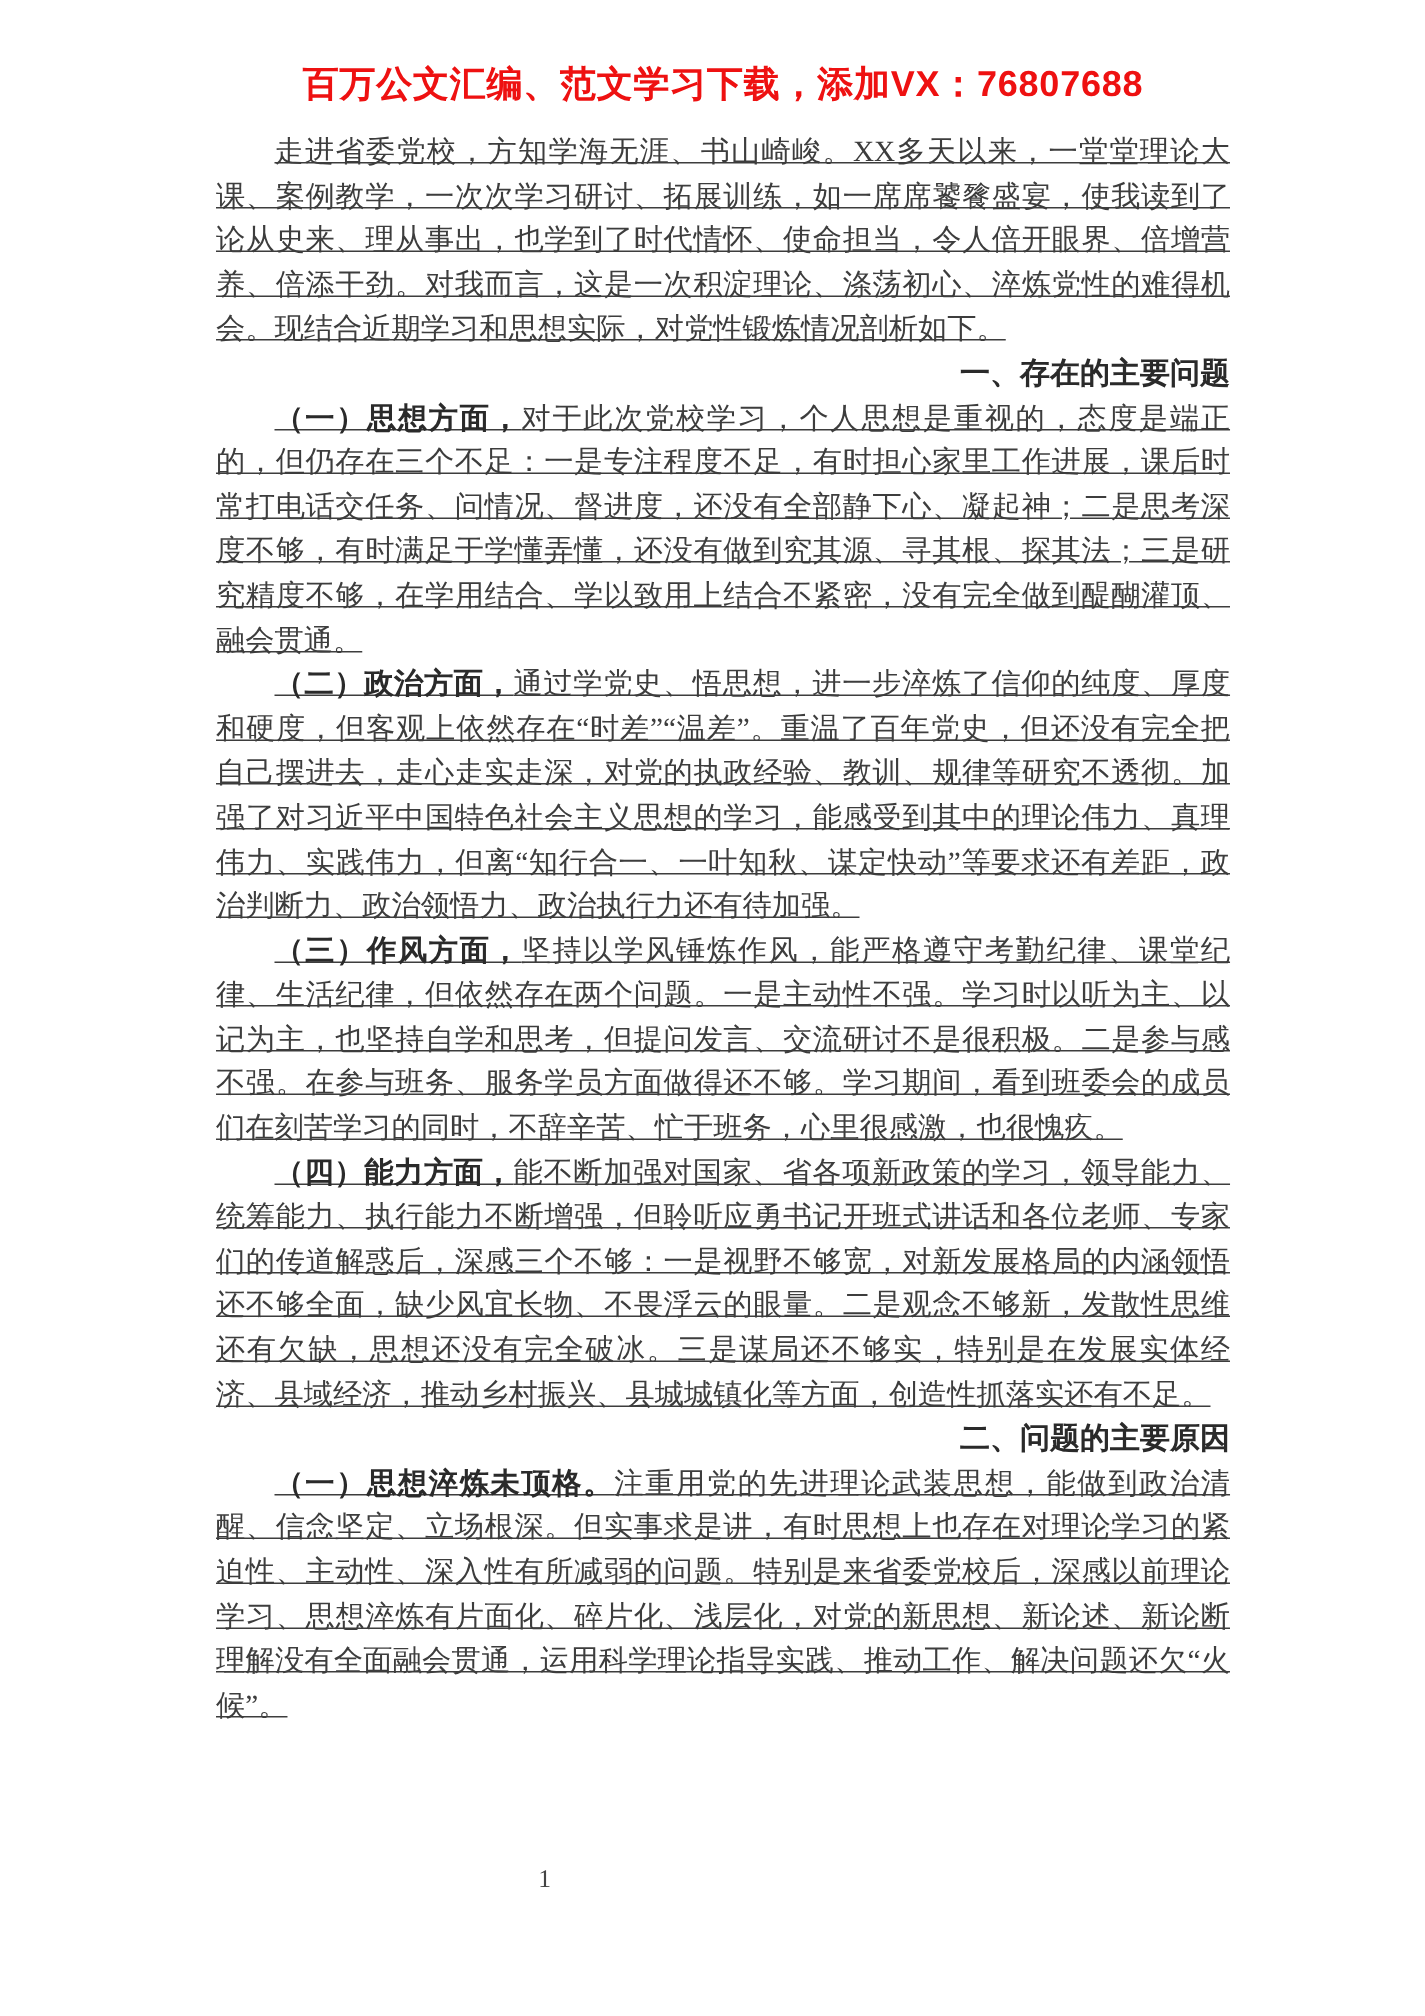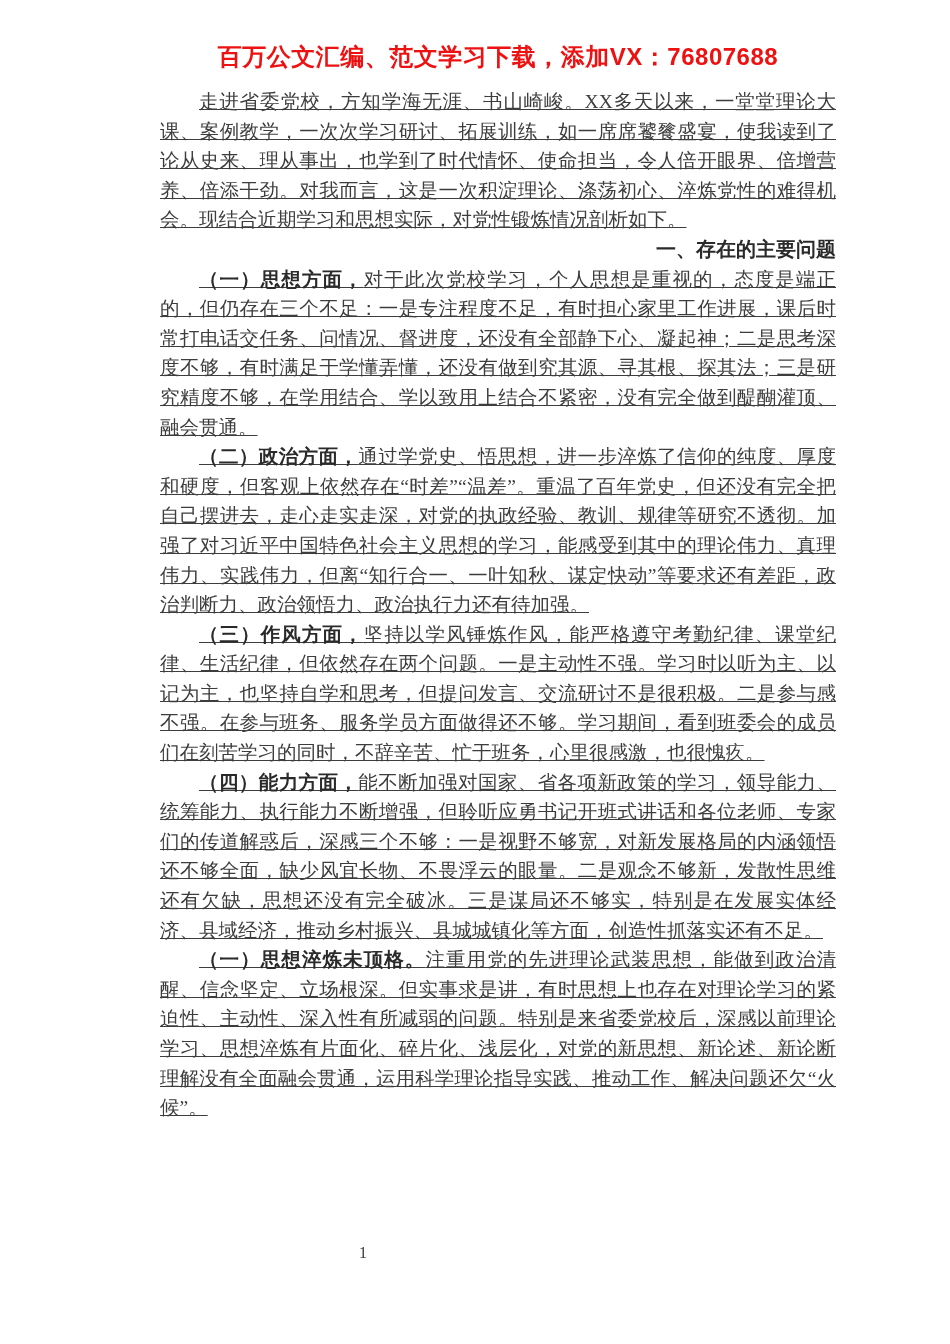--- a/index.html
+++ b/index.html
@@ -6,21 +6,21 @@
   body {
     width: 950px;
     height: 1344px;
     background: #ffffff;
     position: relative;
     overflow: hidden;
     font-family: "Liberation Serif", "DejaVu Serif", serif;
   }
   .content {
     position: absolute;
-    left: 160px;
+    left: 144px;
     top: 42px;
     width: 676px;
     color: #3d3d3d;
     font-size: 19.5px;
     line-height: 29.6px;
     text-align: justify;
     word-break: break-all;
   }
   .notice {
     text-align: center;
@@ -77,19 +77,20 @@
   <h2 class="sec-heading">一、存在的主要问题</h2>
 
   <p class="para"><span class="lead">（一）思想方面，</span><span>对于此次党校学习，个人思想是重视的，态度是端正的，但仍存在三个不足：一是专注程度不足，有时担心家里工作进展，课后时常打电话交任务、问情况、督进度，还没有全部静下心、凝起神；二是思考深度不够，有时满足于学懂弄懂，还没有做到究其源、寻其根、探其法；三是研究精度不够，在学用结合、学以致用上结合不紧密，没有完全做到醍醐灌顶、融会贯通。</span></p>
 
   <p class="para"><span class="lead">（二）政治方面，</span><span>通过学党史、悟思想，进一步淬炼了信仰的纯度、厚度和硬度，但客观上依然存在“时差”“温差”。重温了百年党史，但还没有完全把自己摆进去，走心走实走深，对党的执政经验、教训、规律等研究不透彻。加强了对习近平中国特色社会主义思想的学习，能感受到其中的理论伟力、真理伟力、实践伟力，但离“知行合一、一叶知秋、谋定快动”等要求还有差距，政治判断力、政治领悟力、政治执行力还有待加强。</span></p>
 
   <p class="para"><span class="lead">（三）作风方面，</span><span>坚持以学风锤炼作风，能严格遵守考勤纪律、课堂纪律、生活纪律，但依然存在两个问题。一是主动性不强。学习时以听为主、以记为主，也坚持自学和思考，但提问发言、交流研讨不是很积极。二是参与感不强。在参与班务、服务学员方面做得还不够。学习期间，看到班委会的成员们在刻苦学习的同时，不辞辛苦、忙于班务，心里很感激，也很愧疚。</span></p>
 
   <p class="para"><span class="lead">（四）能力方面，</span><span>能不断加强对国家、省各项新政策的学习，领导能力、统筹能力、执行能力不断增强，但聆听应勇书记开班式讲话和各位老师、专家们的传道解惑后，深感三个不够：一是视野不够宽，对新发展格局的内涵领悟还不够全面，缺少风宜长物、不畏浮云的眼量。二是观念不够新，发散性思维还有欠缺，思想还没有完全破冰。三是谋局还不够实，特别是在发展实体经济、县域经济，推动乡村振兴、县城城镇化等方面，创造性抓落实还有不足。</span></p>
 
+  <h2 class="sec-heading">二、问题的主要原因</h2>
 
   <p class="para"><span class="lead">（一）思想淬炼未顶格。</span><span>注重用党的先进理论武装思想，能做到政治清醒、信念坚定、立场根深。但实事求是讲，有时思想上也存在对理论学习的紧迫性、主动性、深入性有所减弱的问题。特别是来省委党校后，深感以前理论学习、思想淬炼有片面化、碎片化、浅层化，对党的新思想、新论述、新论断理解没有全面融会贯通，运用科学理论指导实践、推动工作、解决问题还欠“火候”。</span></p>
 
 
 </div>
 
 <div class="page-number">1</div>
 
 </body></html>

